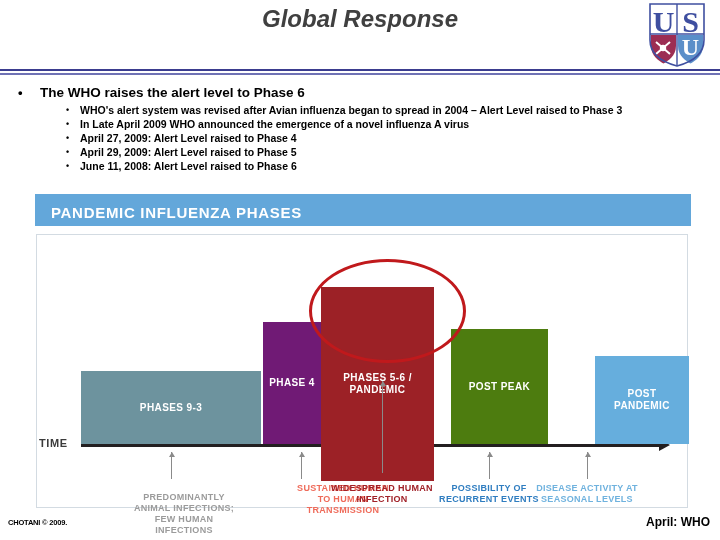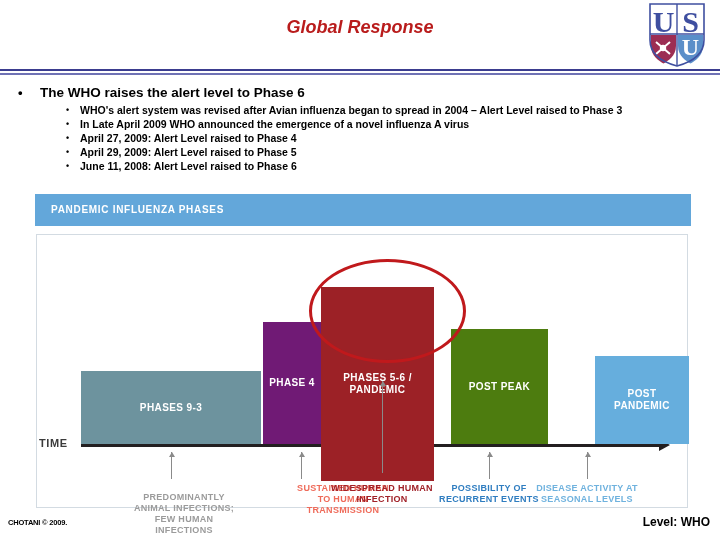--- a/index.html
+++ b/index.html
@@ -26,26 +26,26 @@
     width: 720px;
     text-align: center;
   }
   #slide-title {
     font-size: 25px;
     color: #000000;
     line-height: 30px;
     letter-spacing: 0px;
   }
   #slide-subtitle {
-    font-size: 18px;
+    font-size: 24px;
     font-style: italic;
     font-weight: bold;
-    color: #b91c1c;
+    color: #404040;
     line-height: 22px;
-    margin-top: 10px;
+    margin-top: 2px;
   }
 
   
   #logo {
     position: absolute;
     right: 14px;
     top: 2px;
     width: 58px;
     height: 66px;
   }
@@ -122,21 +122,21 @@
     left: 4px;
     top: 0;
     width: 656px;
     height: 32px;
     background: #63a7da;
   }
   #figure-banner-label {
     position: absolute;
     left: 16px;
     top: 10px;
-    font-size: 10px;
+    font-size: 15px;
     font-weight: bold;
     letter-spacing: 0.7px;
     color: #ffffff;
   }
   #figure-body {
     position: absolute;
     left: 5px;
     top: 40px;
     width: 652px;
     height: 274px;
@@ -351,15 +351,15 @@
           </div>
           <div class="callout-arrow" style="left: 550px; top: 217px; height: 27px;"></div>
           <div class="footnote" style="left: 498px; width: 104px; top: 248px; color: rgb(111, 178, 222);">DISEASE ACTIVITY AT SEASONAL LEVELS</div>
         </div>
 
       <div id="highlight-ellipse"></div>
     </div>
   </div>
 
   <div id="footer-left">CHOTANI © 2009.</div>
-  <div id="footer-right">Level: WHO</div>
+  <div id="footer-right">April: WHO</div>
 
 </div>
 
 </body></html>

